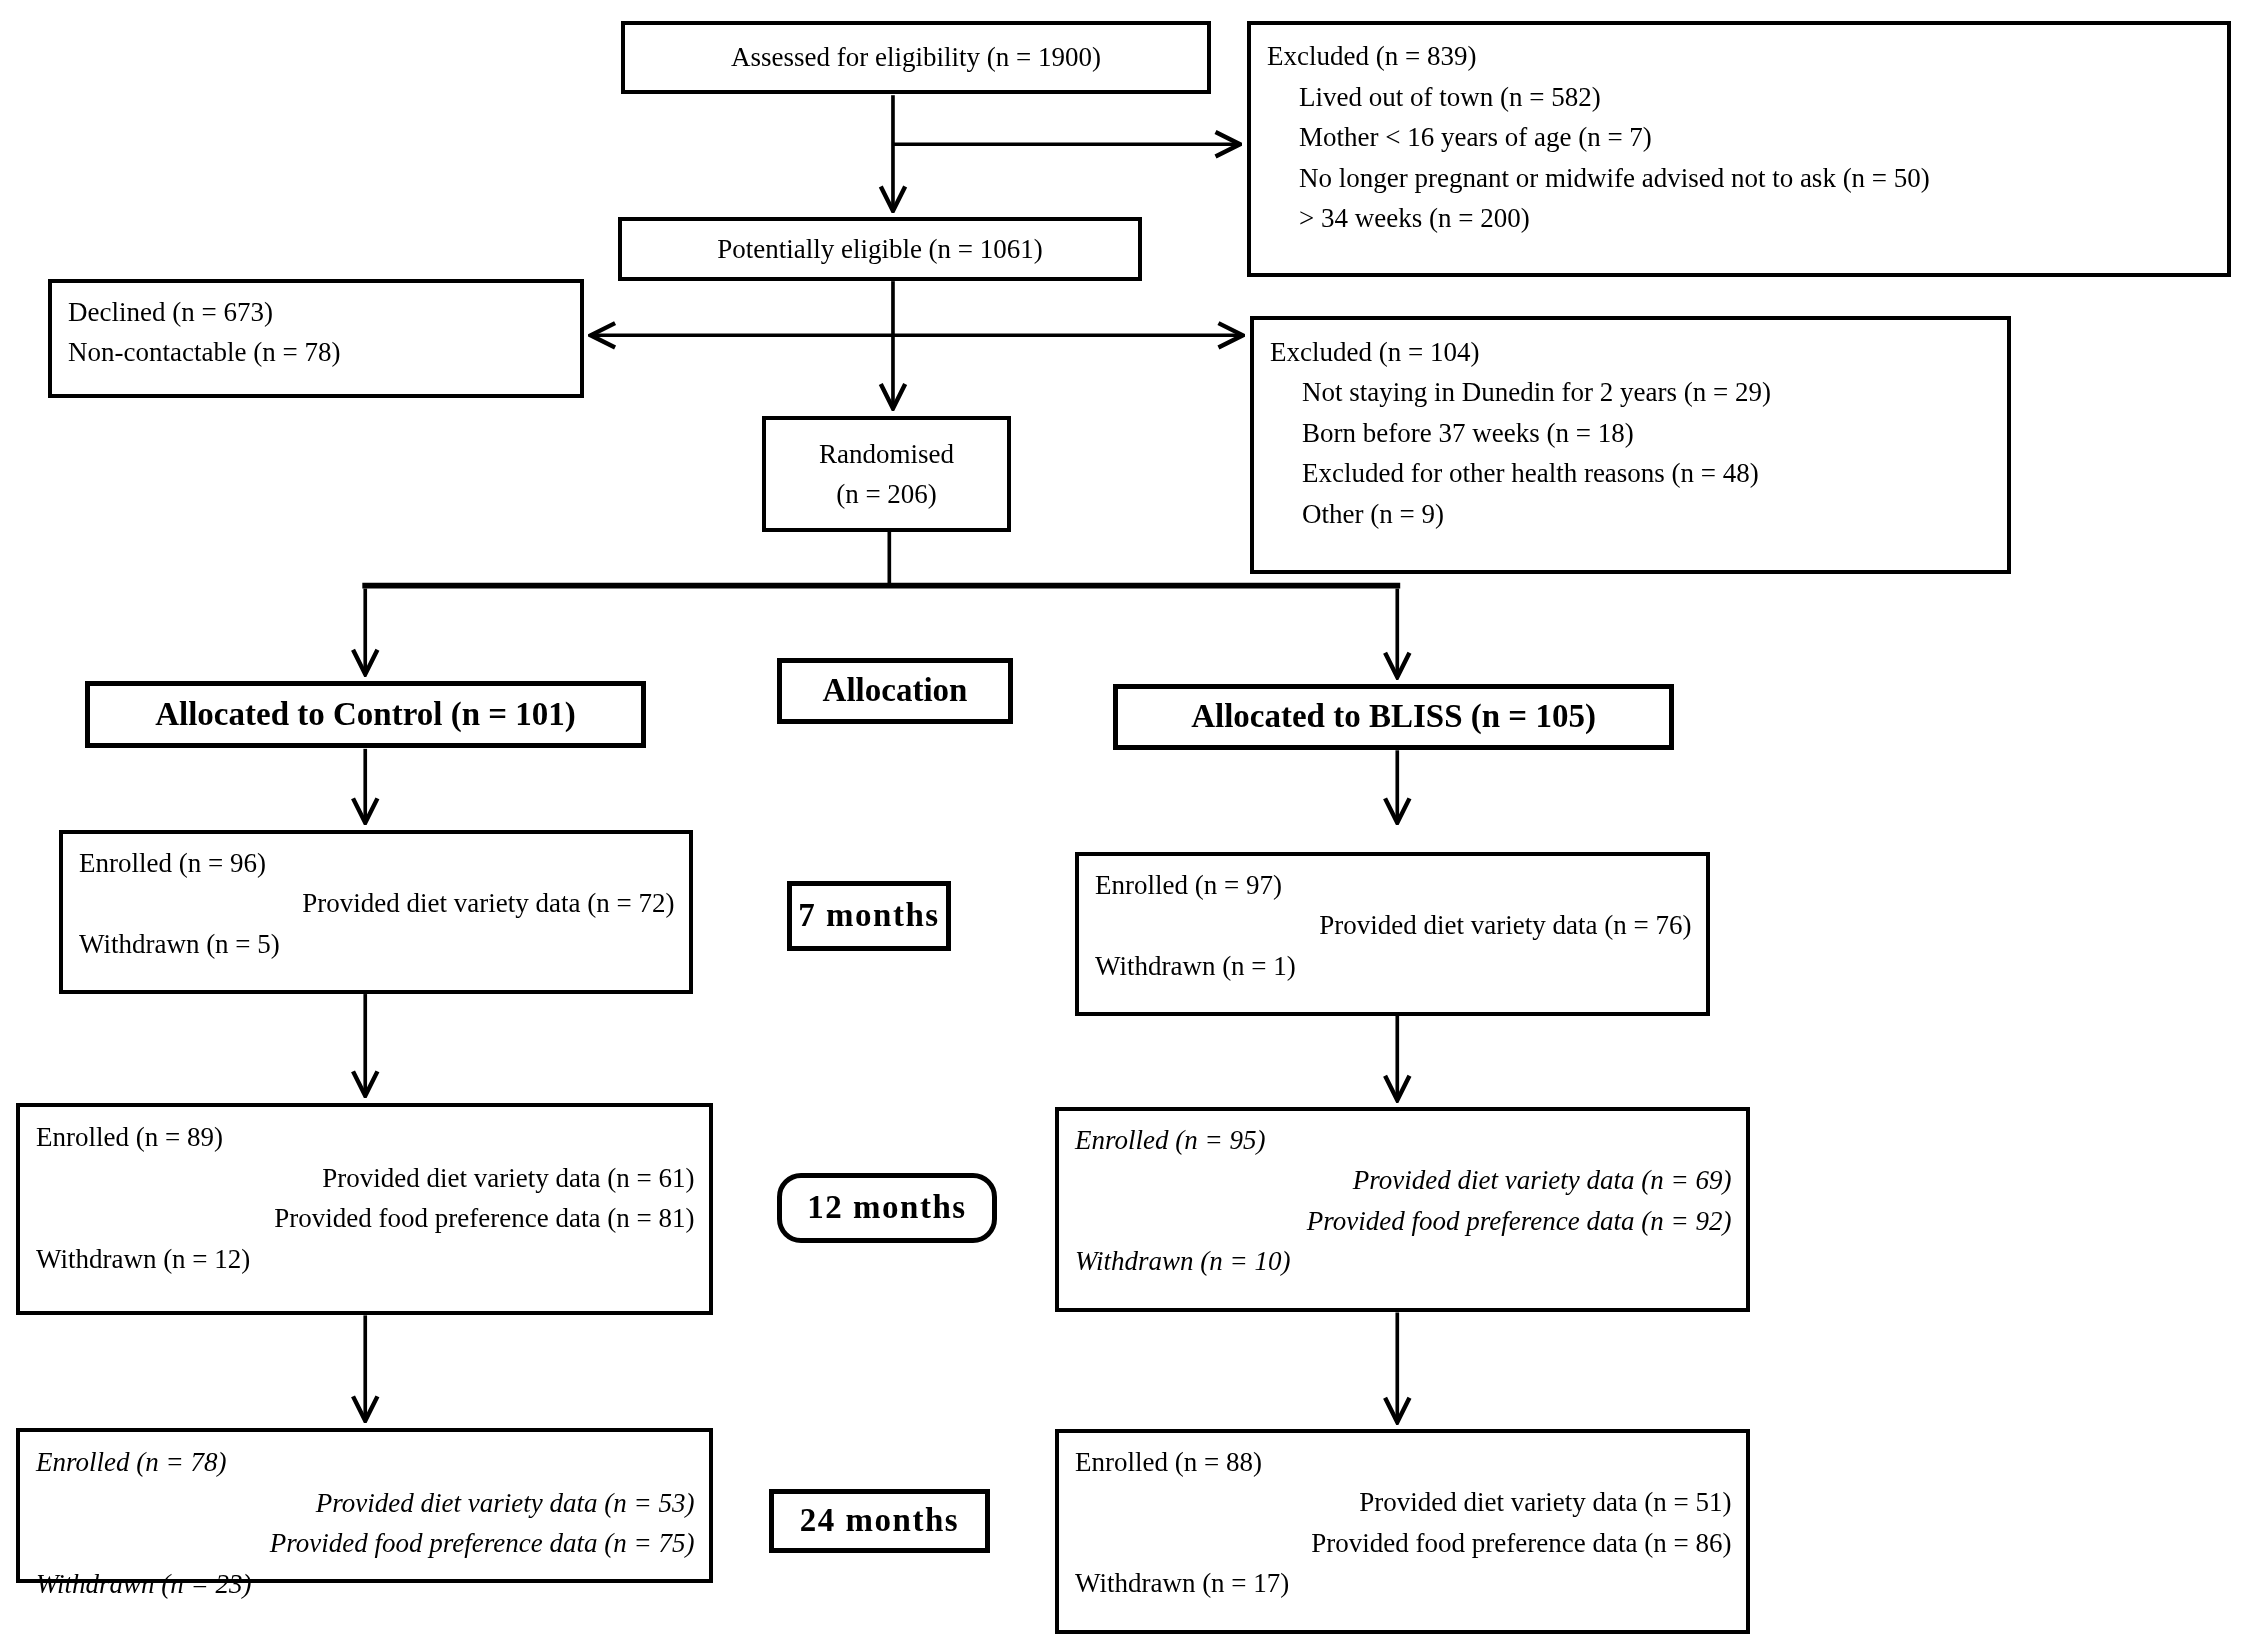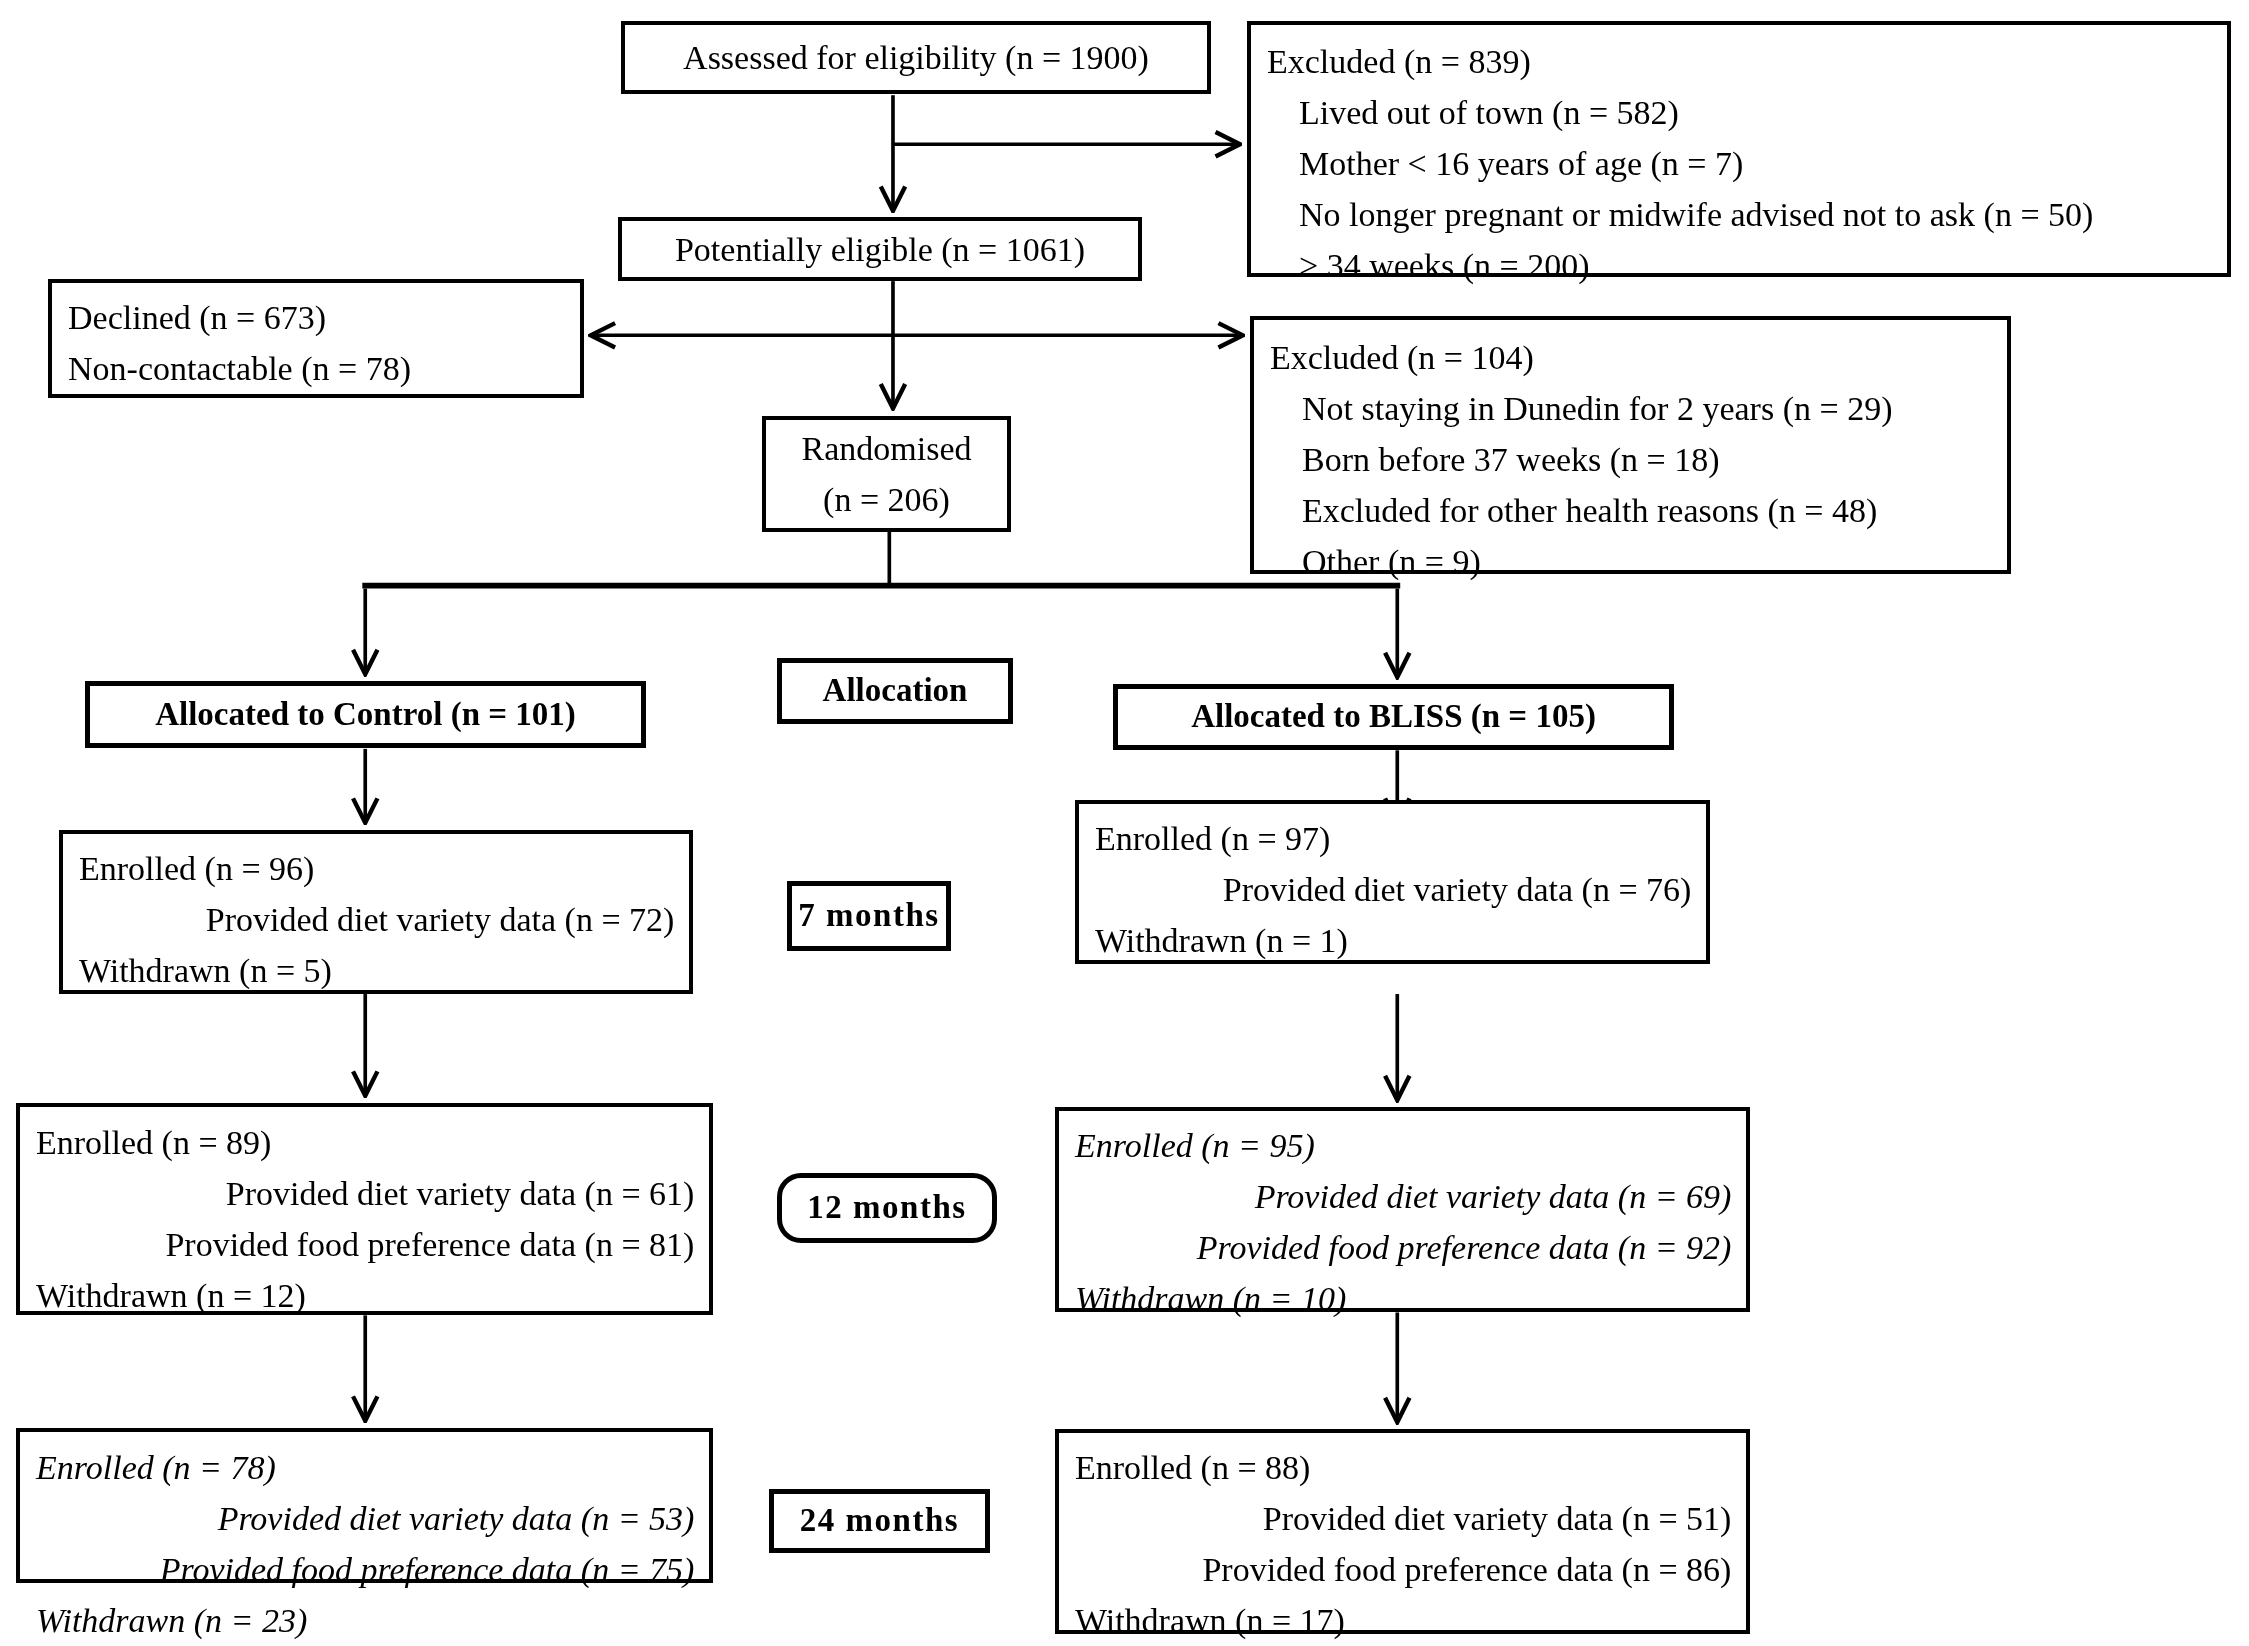--- a/index.html
+++ b/index.html
@@ -9,21 +9,21 @@
     height: 1647px;
     background: #ffffff;
     font-family: "Liberation Serif", "DejaVu Serif", serif;
     color: #000;
   }
   .box {
     position: absolute;
     box-sizing: border-box;
     border: 4.4px solid #000;
     background: #fff;
-    font-size: 34px;
+    font-size: 27px;
     line-height: 1.5;
   }
   .center-box {
     display: flex;
     align-items: center;
     justify-content: center;
     text-align: center;
   }
   .bold-box {
     font-weight: bold;
@@ -136,21 +136,21 @@
   <div class="box list-box" style="left:59px; top:830px; width:634px; height:164px; padding-top:8.8px;">
     <div class="line">Enrolled (n = 96)</div>
     <div class="line ind">Provided diet variety data (n = 72)</div>
     <div class="line">Withdrawn (n = 5)</div>
   </div>
 
   <div class="box center-box bold-box stage-label" style="left:787px; top:881px; width:164px; height:70px;">
     <span>7 months</span>
   </div>
 
-  <div class="box list-box" style="left:1075px; top:800px; width:635px; height:164px; padding-top:8.8px;">
+  <div class="box list-box" style="left:1075px; top:852px; width:635px; height:164px; padding-top:8.8px;">
     <div class="line">Enrolled (n = 97)</div>
     <div class="line ind">Provided diet variety data (n = 76)</div>
     <div class="line">Withdrawn (n = 1)</div>
   </div>
 
   <div class="box list-box" style="left:16px; top:1103px; width:697px; height:212px; padding-top:10.2px;">
     <div class="line">Enrolled (n = 89)</div>
     <div class="line ind">Provided diet variety data (n = 61)</div>
     <div class="line ind">Provided food preference data (n = 81)</div>
     <div class="line">Withdrawn (n = 12)</div>

